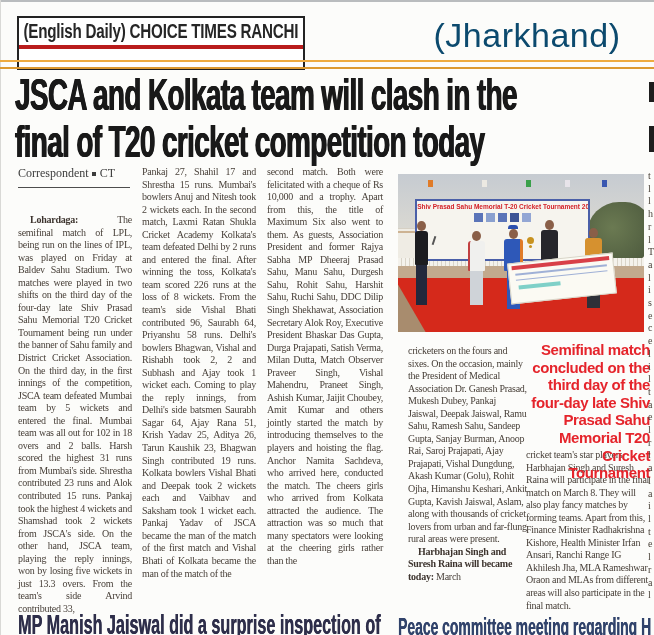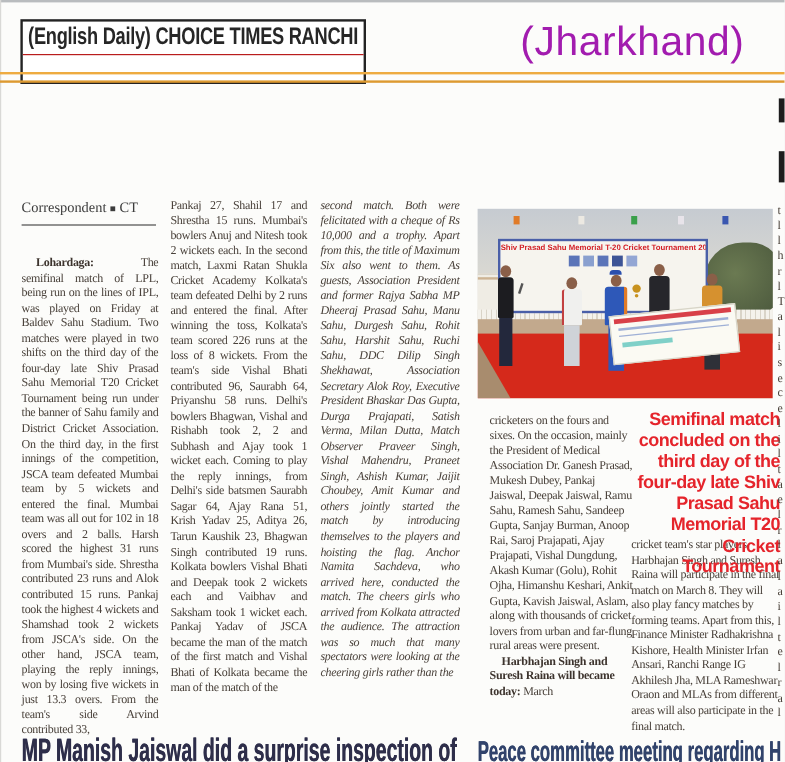--- a/index.html
+++ b/index.html
@@ -3,49 +3,49 @@
 <meta charset="utf-8">
 <style>
   html,body{margin:0;padding:0;background:#efefef;}
   .page{position:relative;width:654px;height:635px;background:#fcfcfa;overflow:hidden;
         font-family:"Liberation Serif", serif;}
   .edge-top{position:absolute;left:0;top:0;width:100%;height:2px;background:#b9bcbe;}
   .edge-left{position:absolute;left:0;top:0;width:1px;height:100%;background:#d9d9d6;}
 
   
   .mast-box{position:absolute;left:17px;top:16px;width:284px;height:50px;border:2px solid #232323;background:#fff;}
-  .mast-row1{height:27px;border-bottom:1px solid #b91c1c;display:flex;align-items:center;justify-content:center;overflow:hidden;}
+  .mast-row1{height:27px;border-bottom:4px solid #b91c1c;display:flex;align-items:center;justify-content:center;overflow:hidden;}
   .mast-row2{height:21px;display:flex;align-items:center;justify-content:center;overflow:hidden;}
   .mast-row1 span{font-family:"Liberation Sans",sans-serif;font-weight:700;font-size:20px;color:#262626;
         white-space:nowrap;transform:scaleX(0.76);letter-spacing:-0.3px;}
   .mast-row2 span{font-family:"Liberation Sans",sans-serif;font-weight:700;font-size:18px;color:#262626;
         white-space:nowrap;transform:scaleX(0.86);}
   .region{position:absolute;left:412px;top:16px;width:230px;font-family:"Liberation Sans",sans-serif;
-        font-size:34px;color:#a21caf;text-align:center;letter-spacing:0.5px;}
+        font-size:34px;color:#0c4a6e;text-align:center;letter-spacing:0.5px;}
   .gold-rule{position:absolute;left:0;top:60px;width:654px;height:5px;border-top:2px solid #eeab40;border-bottom:2px solid #dd9a31;}
 
   
   .headline{position:absolute;left:15px;top:71px;width:640px;}
   .headline .hl{height:47px;font-family:"Liberation Sans",sans-serif;font-weight:700;font-size:45px;
         line-height:47px;color:#191919;white-space:nowrap;transform:scaleX(0.62);transform-origin:left center;
         letter-spacing:-1px;text-shadow:0.7px 0 0 currentColor,-0.7px 0 0 currentColor;}
 
   
   .byline{position:absolute;left:18px;top:166px;width:112px;font-size:12px;color:#3c3c3c;
         border-bottom:1px solid #4d4d4d;padding-bottom:6px;}
   .byline .sq{display:inline-block;width:4px;height:4px;background:#3c3c3c;margin:0 4px 1px 3px;vertical-align:middle;}
 
   
   .col{position:absolute;font-size:10px;line-height:12.55px;color:#49413a;letter-spacing:-0.25px;}
   .just{text-align:justify;}
   .col b{color:#3d342e;}
   .c1{left:18px;top:194px;width:114px;}
   .c1 .lead{text-indent:12px;margin-top:20px;}
   .c2{left:142px;top:166px;width:114px;}
-  .c3{left:267px;top:166px;width:116px;font-style:italic;}
+  .c3{left:267px;top:166px;width:116px;}
   .c4{left:408px;top:345px;width:120px;text-align:left;}
   .c4 p{margin:0;}
   .c4 .p2{text-indent:10px;}
   .c5{left:526px;top:449px;width:124px;text-align:left;}
 
   
   .photo{position:absolute;left:398px;top:174px;width:246px;height:158px;overflow:hidden;
         background:linear-gradient(#c6cbd1 0%,#d9d8d2 34%,#e8e4dc 48%);}
   .ph{position:absolute;}
   .ph-build{left:0;top:34%;width:100%;height:21%;background:#efece4;border-top:1px solid #d6d0c4;}
@@ -104,20 +104,24 @@
   <div class="edge-left"></div>
 
   <div class="mast-box">
     <div class="mast-row1">
       <span>(English Daily) CHOICE TIMES RANCHI</span>
     </div>
   </div>
   <div class="region">(Jharkhand)</div>
   <div class="gold-rule"></div>
 
+  <div class="headline">
+    <div class="hl">JSCA and Kolkata team will clash in the</div>
+    <div class="hl">final of T20 cricket competition today</div>
+  </div>
 
   <div class="byline">
     <span>Correspondent</span><span class="sq"></span><span>CT</span>
   </div>
 
   <div class="col just c1">
     <div class="lead"><b>Lohardaga:</b><span> The semifinal match of LPL, being run on the lines of IPL, was played on Friday at Baldev Sahu Stadium. Two matches were played in two shifts on the third day of the four-day late Shiv Prasad Sahu Memorial T20 Cricket Tournament being run under the banner of Sahu family and District Cricket Association. On the third day, in the first innings of the competition, JSCA team defeated Mumbai team by 5 wickets and entered the final. Mumbai team was all out for 102 in 18 overs and 2 balls. Harsh scored the highest 31 runs from Mumbai's side. Shrestha contributed 23 runs and Alok contributed 15 runs. Pankaj took the highest 4 wickets and Shamshad took 2 wickets from JSCA's side. On the other hand, JSCA team, playing the reply innings, won by losing five wickets in just 13.3 overs. From the team's side Arvind contributed 33,</span></div>
   </div>
   <div class="col just c2">
     <span>Pankaj 27, Shahil 17 and Shrestha 15 runs. Mumbai's bowlers Anuj and Nitesh took 2 wickets each. In the second match, Laxmi Ratan Shukla Cricket Academy Kolkata's team defeated Delhi by 2 runs and entered the final. After winning the toss, Kolkata's team scored 226 runs at the loss of 8 wickets. From the team's side Vishal Bhati contributed 96, Saurabh 64, Priyanshu 58 runs. Delhi's bowlers Bhagwan, Vishal and Rishabh took 2, 2 and Subhash and Ajay took 1 wicket each. Coming to play the reply innings, from Delhi's side batsmen Saurabh Sagar 64, Ajay Rana 51, Krish Yadav 25, Aditya 26, Tarun Kaushik 23, Bhagwan Singh contributed 19 runs. Kolkata bowlers Vishal Bhati and Deepak took 2 wickets each and Vaibhav and Saksham took 1 wicket each. Pankaj Yadav of JSCA became the man of the match of the first match and Vishal Bhati of Kolkata became the man of the match of the</span>

